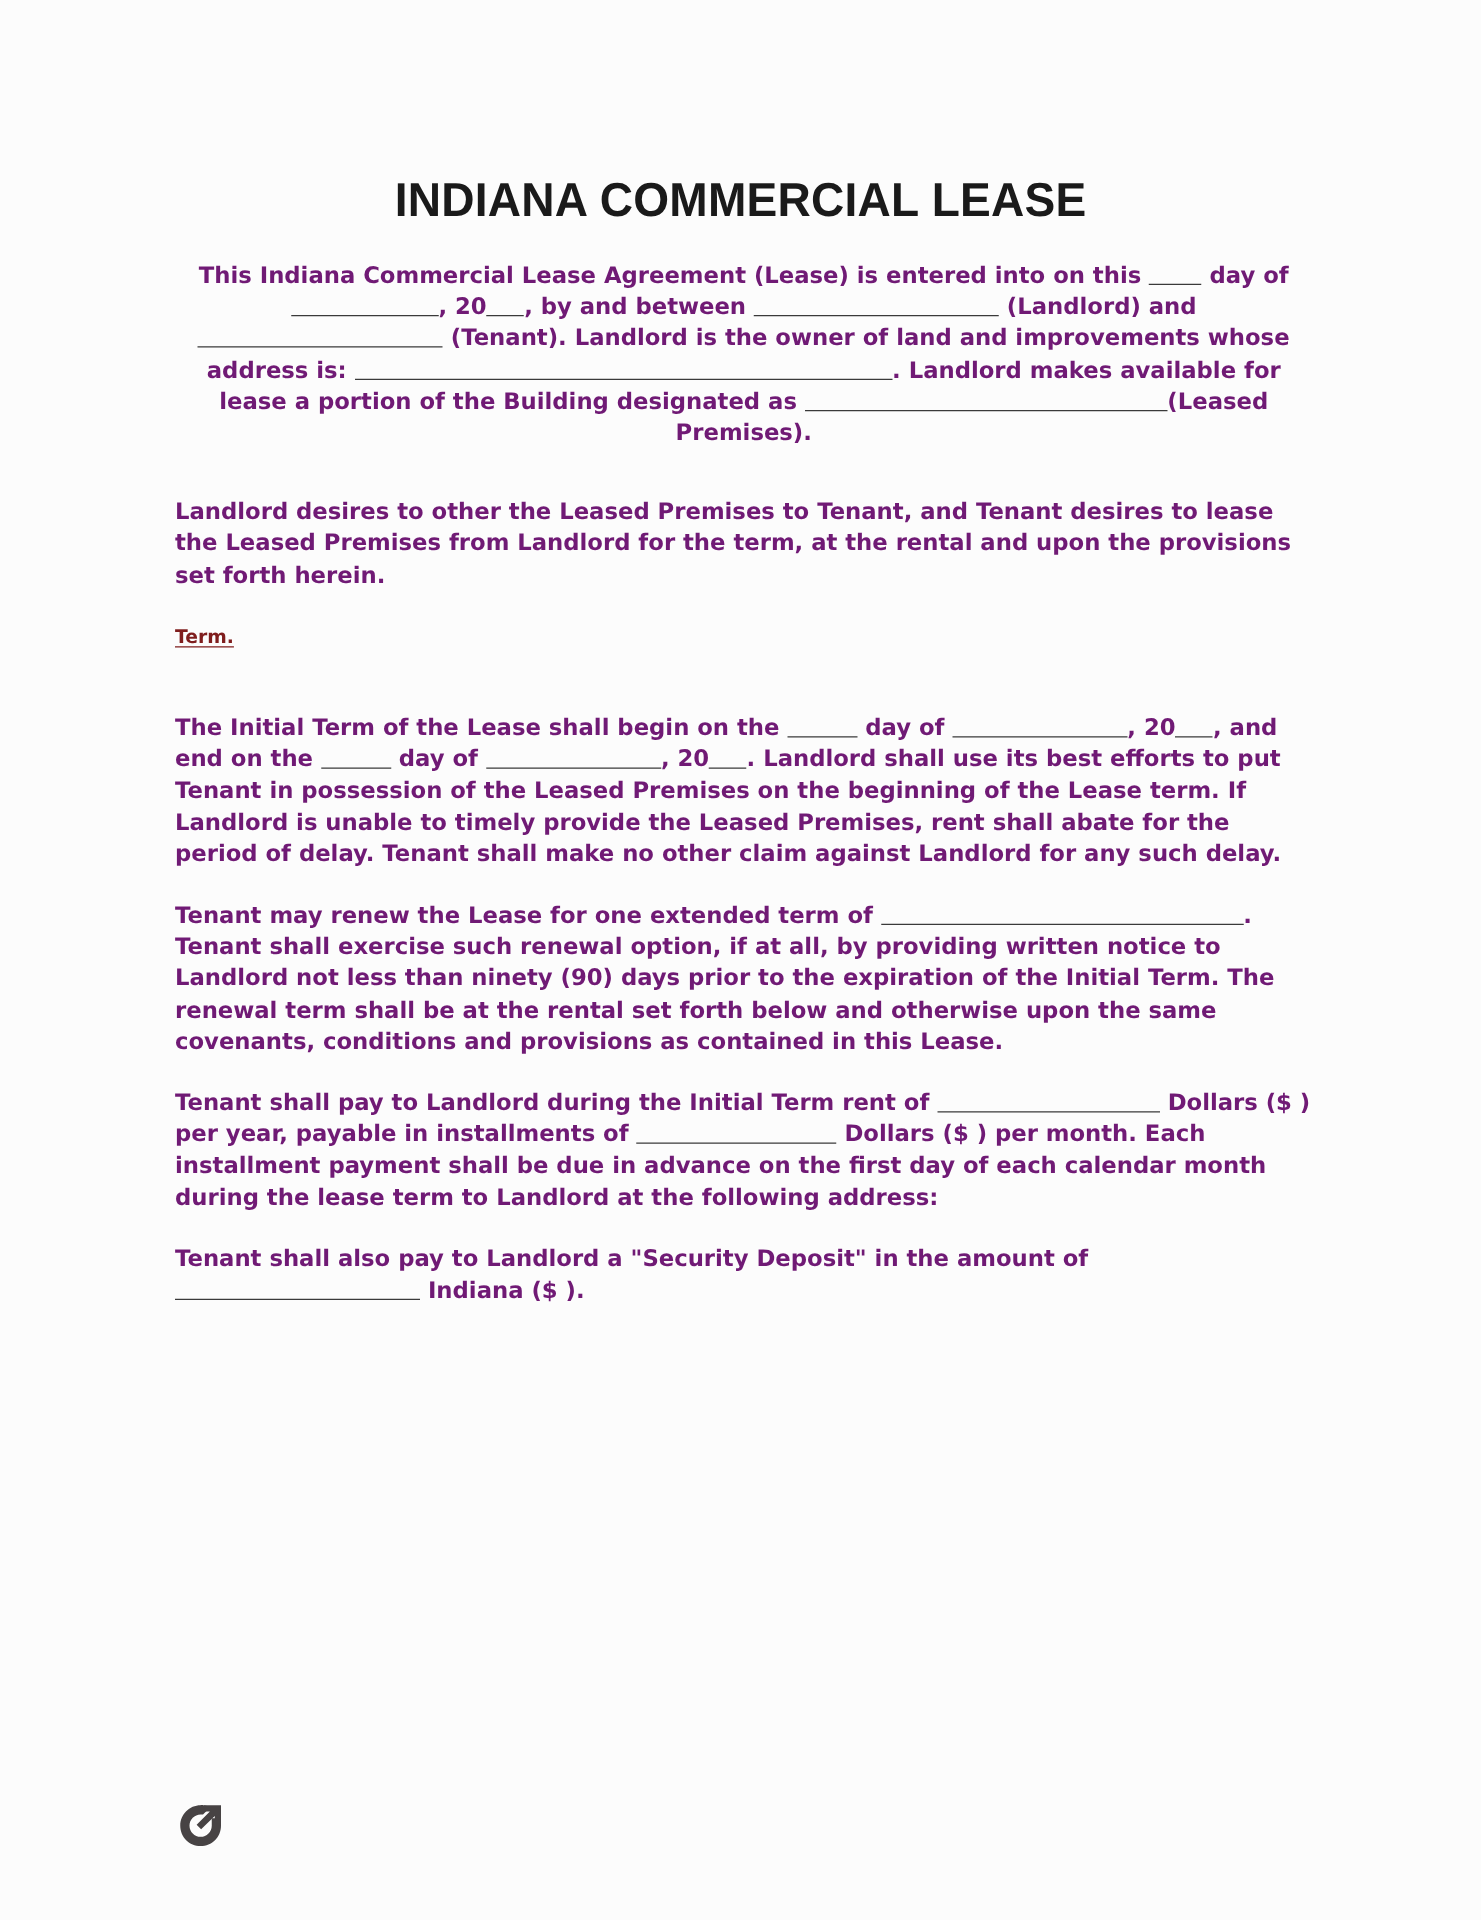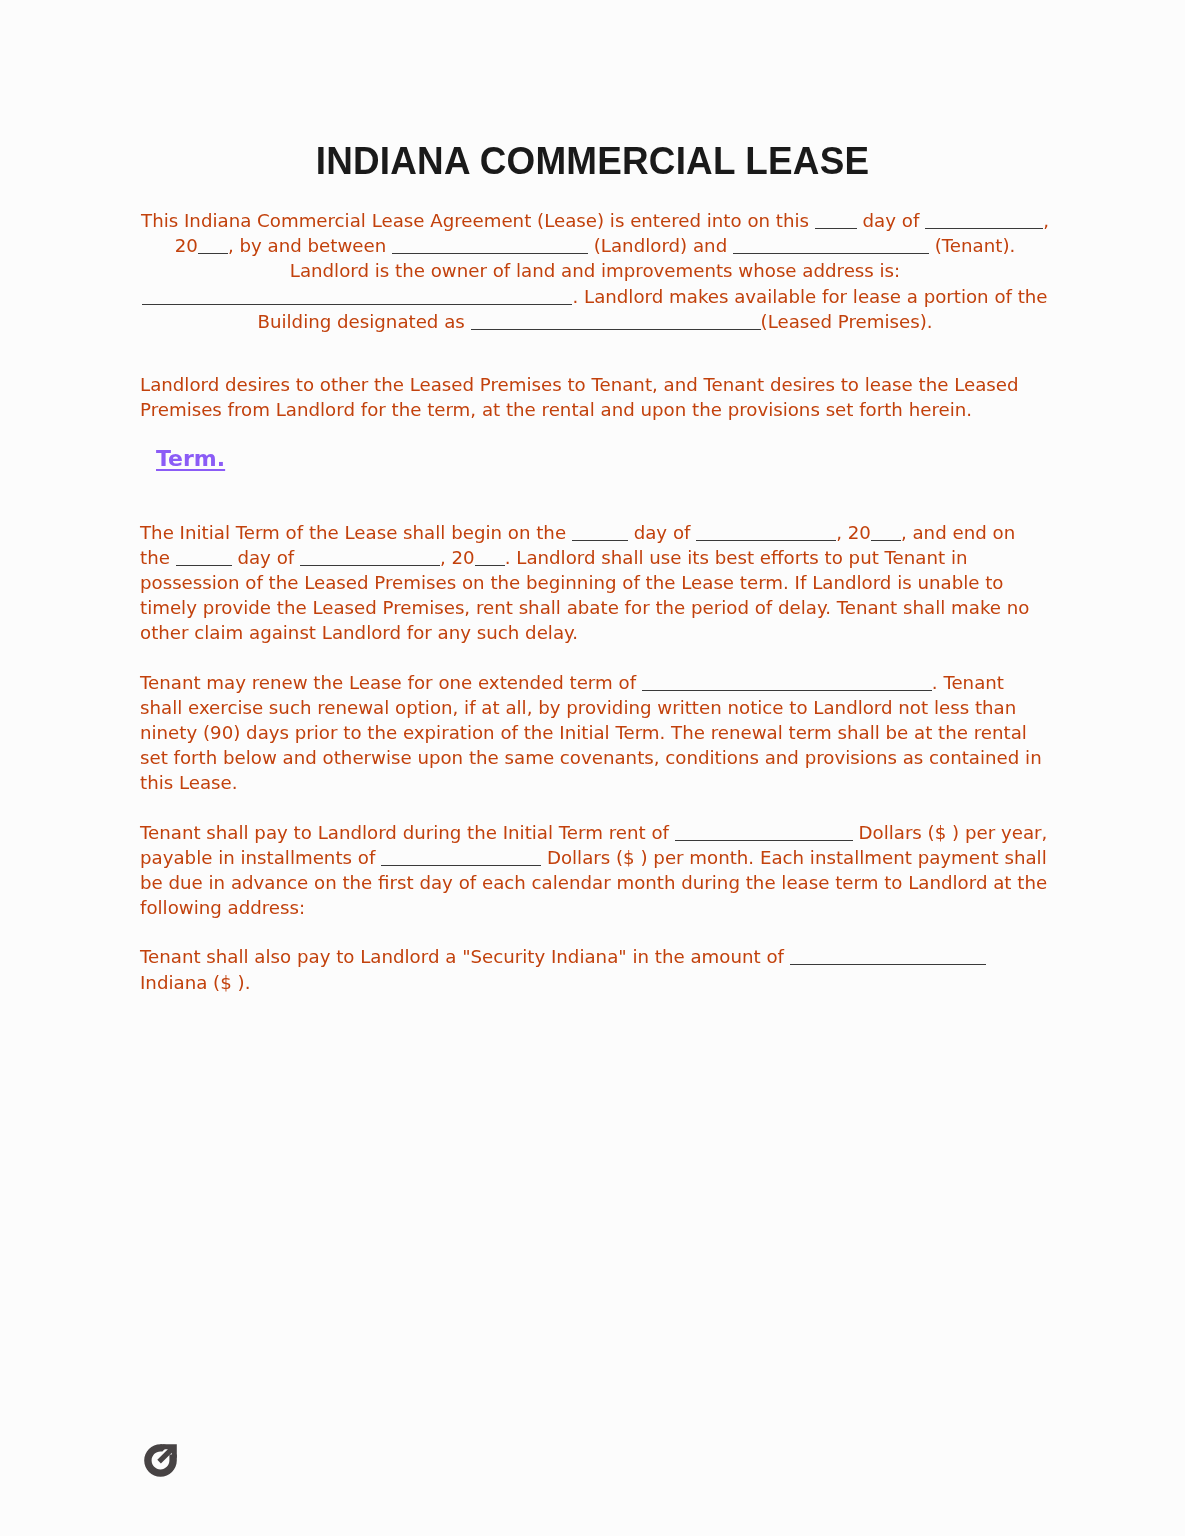--- a/index.html
+++ b/index.html
@@ -38,37 +38,38 @@
     position: absolute;
     left: 140px;
     top: 208px;
     width: 910px;
   }
   p.para {
     margin: 0 0 24px 0;
     font-family: "DejaVu Sans", sans-serif;
     font-size: 18.2px;
     line-height: 25.2px;
-    color: #c2410c;
+    color: #701a75;
     text-align: left;
+    font-weight: bold;
   }
   p.intro {
     text-align: center;
     margin-bottom: 38px;
   }
   h2.section-head {
-    margin: 0 0 24px 16px;
+    margin: 0 0 24px 0;
     font-family: "DejaVu Sans", sans-serif;
-    font-size: 22px;
+    font-size: 15px;
     line-height: 25.2px;
     font-weight: bold;
     text-decoration: underline;
     text-underline-offset: 3px;
     display: inline-block;
-    color: #8b5cf6;
+    color: #7f1d1d;
   }
   .head-wrap { margin: 0 0 24px 0; }
   .blank {
     display: inline-block;
     border-bottom: 1.4px solid #3a3a3a;
     height: 16px;
     vertical-align: -2px;
   }
   .b-xs  { width: 42px; }
   .b-sm  { width: 56px; }
@@ -107,21 +108,21 @@
     </div>
 
     <p class="para"><span>The Initial Term of the Lease shall begin on the </span><span class="blank b-sm"></span><span> day of </span><span class="blank b-lg"></span><span>, 20</span><span class="blank b-yy"></span><span>, and end on the </span><span class="blank b-sm"></span><span> day of </span><span class="blank b-lg"></span><span>, 20</span><span class="blank b-yy"></span><span>. Landlord shall use its best efforts to put Tenant in possession of the Leased Premises on the beginning of the Lease term. If Landlord is unable to timely provide the Leased Premises, rent shall abate for the period of delay. Tenant shall make no other claim against Landlord for any such delay.</span></p>
 
     <p class="para"><span>Tenant may renew the Lease for one extended term of </span><span class="blank b-4xl"></span><span>. Tenant shall exercise such renewal option, if at all, by providing written notice to Landlord not less than ninety (90) days prior to the expiration of the Initial Term. The renewal term shall be at the rental set forth below and otherwise upon the same covenants, conditions and provisions as contained in this Lease.</span></p>
 
 
     <p class="para"><span>Tenant shall pay to Landlord during the Initial Term rent of </span><span class="blank b-2xl"></span><span> Dollars ($ ) per year, payable in installments of </span><span class="blank b-xl"></span><span> Dollars ($ ) per month. Each installment payment shall be due in advance on the first day of each calendar month during the lease term to Landlord at the following address:</span></p>
 
 
-    <p class="para"><span>Tenant shall also pay to Landlord a "Security Indiana" in the amount of </span><span class="blank b-3xl"></span><span> Indiana ($ ).</span></p>
+    <p class="para"><span>Tenant shall also pay to Landlord a "Security Deposit" in the amount of </span><span class="blank b-3xl"></span><span> Indiana ($ ).</span></p>
 
 
   </div>
 
   <div class="logo">
     <svg viewBox="0 0 44 44" width="44" height="44" aria-hidden="true">
       <path fill="#474344" d="M22.5 6.2c-9.0 0-16.3 7.3-16.3 16.3S13.5 38.8 22.5 38.8 38.8 31.5 38.8 22.5v-6.0h-7.4v6.0c0 4.9-4.0 8.9-8.9 8.9s-8.9-4.0-8.9-8.9 4.0-8.9 8.9-8.9h1.9l5.3-5.3-1.2-1.2c-1.9-0.8-4.0-1.2-6.0-1.2z"></path>
       <path fill="#474344" d="M25.2 6.2h13.6v13.6h-5.0V14.8L22.9 25.4l-3.6-3.6L29.9 11.2h-4.7z"></path>
     </svg>
   </div>

